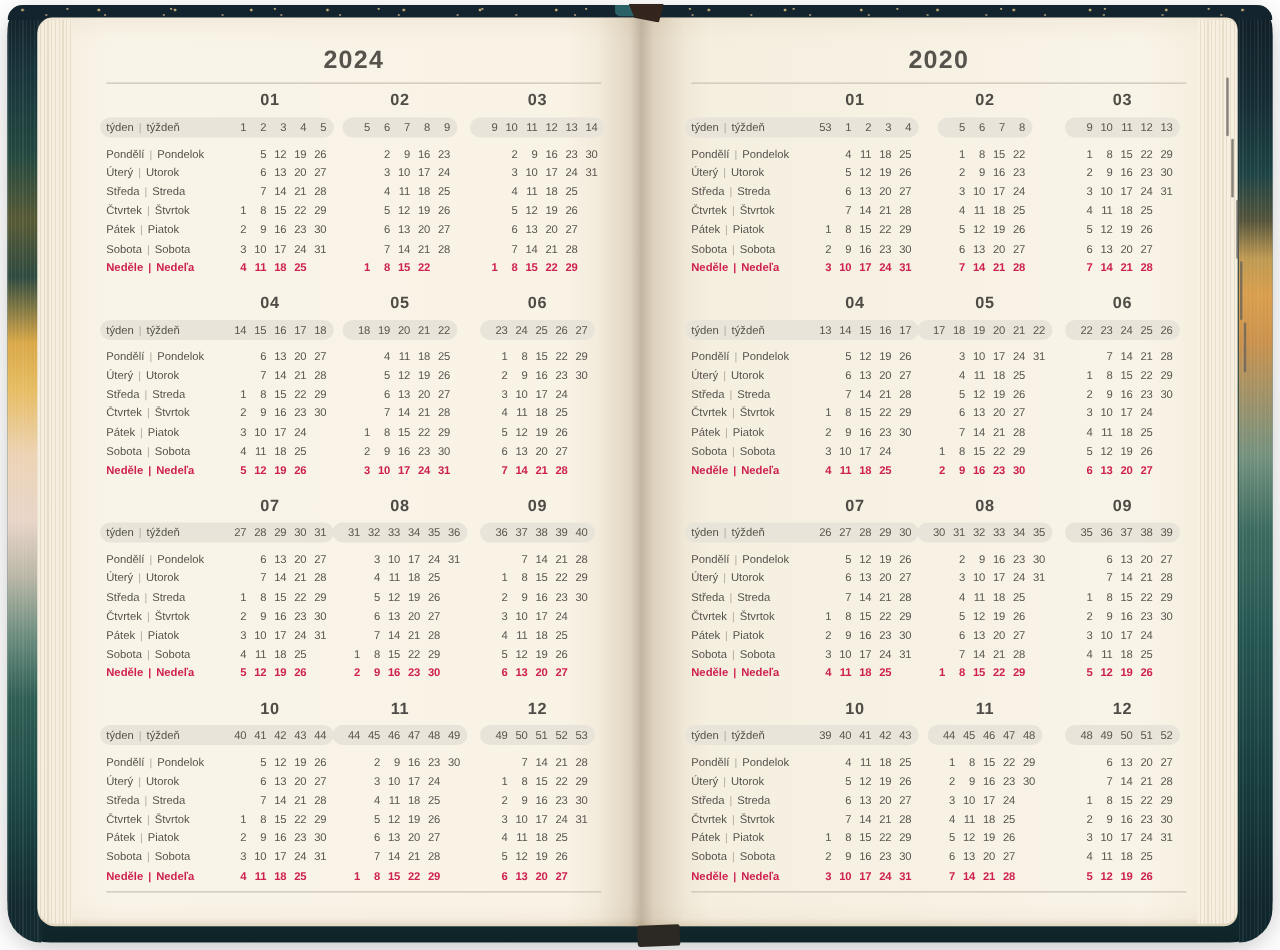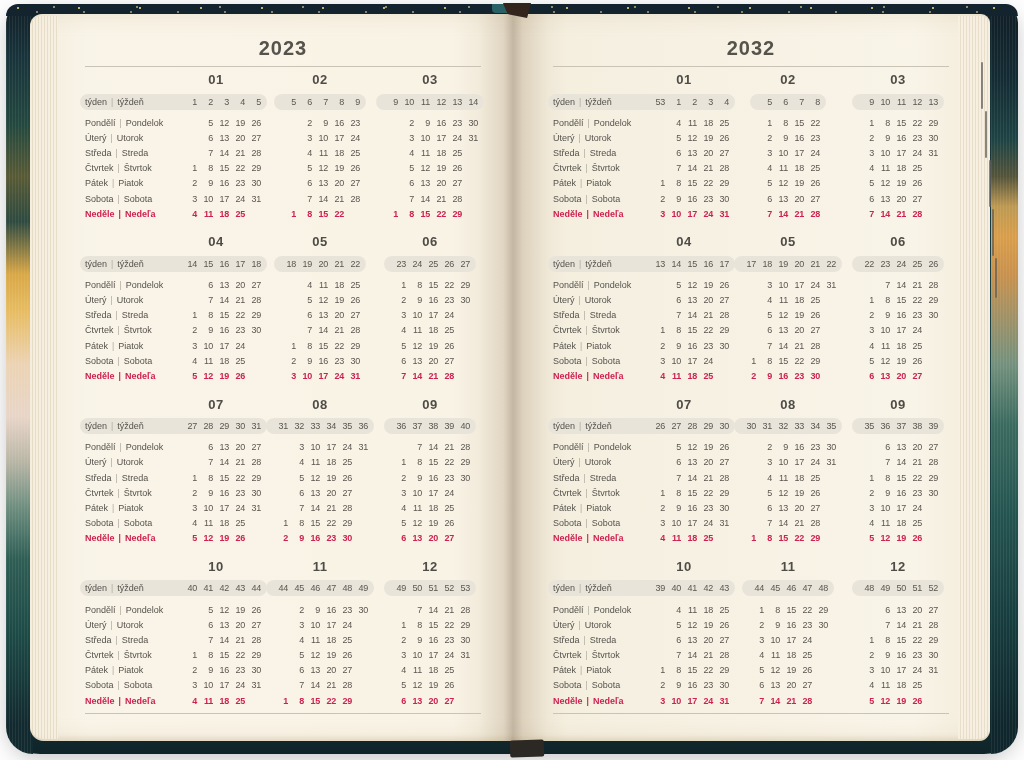--- a/index.html
+++ b/index.html
@@ -118,21 +118,21 @@
   <div class="edge-right"></div>
   <div class="cover-top"></div>
   <div class="spine-notch"></div>
 
   <div class="paper"></div>
   <div class="stack-left"></div>
   <div class="stack-right"></div>
   <div class="gutter"></div>
 
   <div class="content left">
-    <div class="year">2023</div>
+    <div class="year">2024</div>
     <div class="hrule"></div>
     <div class="bands">
         <div class="band first">
           <div class="mh-row">
             <span class="mh" style="left: 131px;">01</span>
             <span class="mh" style="left: 235px;">02</span>
             <span class="mh" style="left: 345px;">03</span>
           </div>
           <div class="row pill-row">
             <span class="pillbg" style="left: -5px; width: 187px;"></span>
@@ -1086,21 +1086,21 @@
               <span class="num">27</span>
               <span class="num"></span>
             </div>
           </div>
         </div>
       </div>
     <div class="hrule bottom"></div>
   </div>
 
   <div class="content right">
-    <div class="year">2032</div>
+    <div class="year">2020</div>
     <div class="hrule"></div>
     <div class="bands">
         <div class="band first">
           <div class="mh-row">
             <span class="mh" style="left: 131px;">01</span>
             <span class="mh" style="left: 235px;">02</span>
             <span class="mh" style="left: 345px;">03</span>
           </div>
           <div class="row pill-row">
             <span class="pillbg" style="left: -5px; width: 187px;"></span>

